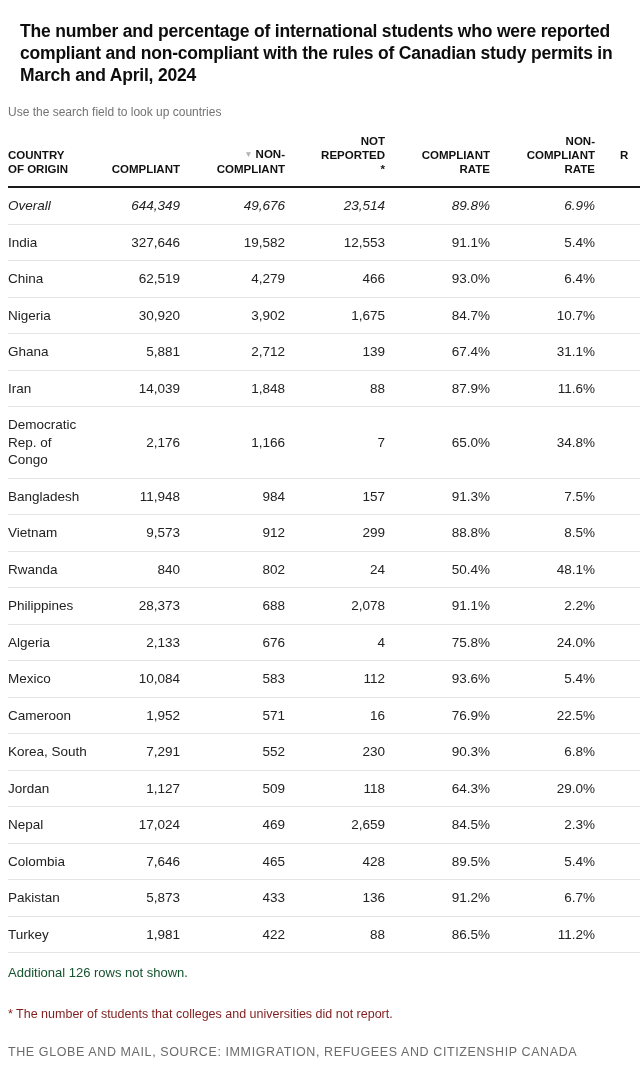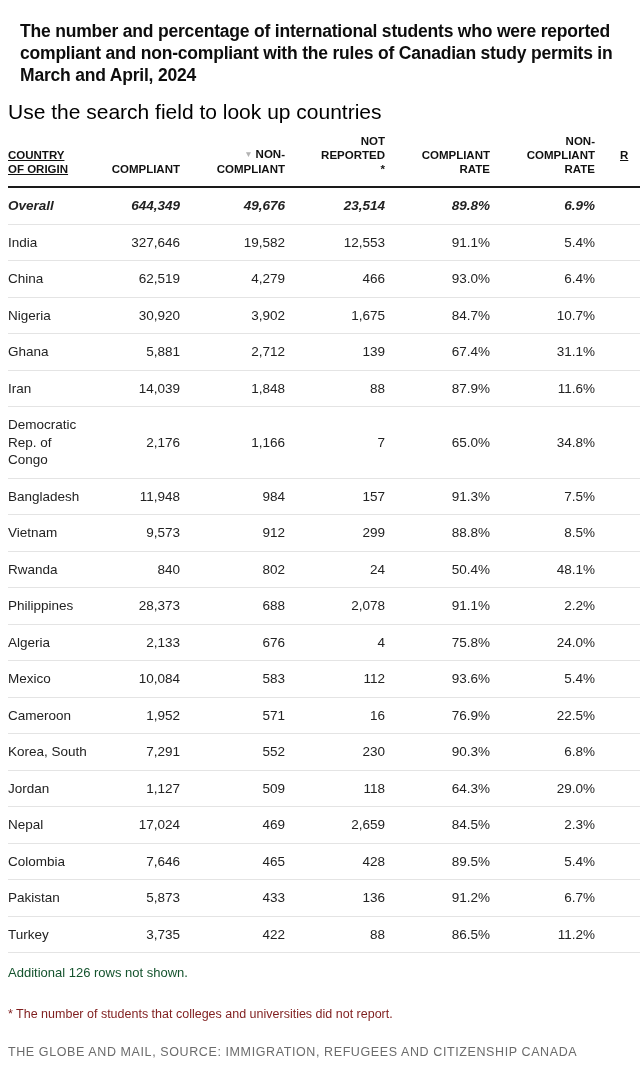--- a/index.html
+++ b/index.html
@@ -20,23 +20,23 @@
     width: 628px;
     font-size: 17.5px;
     font-weight: bold;
     line-height: 22px;
     color: #0d0d0d;
     letter-spacing: -0.2px;
     margin: 12px;
   }
   .page-subtitle {
     margin-top: 17px;
-    font-size: 21px;
+    font-size: 12px;
     line-height: 18px;
-    color: #000000;
+    color: #737373;
   }
   .table-wrap {
     width: 632px;
     overflow: hidden;
     margin-top: 13px;
   }
   table {
     width: 668px;
     table-layout: fixed;
     border-collapse: collapse;
@@ -52,21 +52,21 @@
     font-size: 11.5px;
     font-weight: bold;
     line-height: 14px;
     color: #111111;
     text-align: right;
     vertical-align: bottom;
     padding: 0 0 10px 0;
     border-bottom: 2px solid #1a1a1a;
     margin-top: 12px;
   }
-  thead th.left { text-align: left; text-decoration: underline; }
+  thead th.left { text-align: left; }
   thead th.truncated {
     text-align: left;
     padding-left: 25px;
     padding-bottom: 24px;
   }
   .th-label { white-space: pre-line; }
   .sort-icon {
     font-size: 8.5px;
     color: #b3b3b3;
     margin-right: 3px;
@@ -76,21 +76,21 @@
   tbody td {
     font-size: 13.5px;
     line-height: 17.5px;
     color: #222222;
     text-align: right;
     vertical-align: middle;
     padding: 9px 0;
     border-bottom: 1px solid #e4e4e4;
   }
   tbody td.left { text-align: left; padding-right: 6px; }
-  tbody tr.italic td { font-style: italic; font-weight: bold; }
+  tbody tr.italic td { font-style: italic; }
   .more-rows-note {
     margin-top: 12px;
     font-size: 13px;
     color: #14532d;
   }
   .footnote {
     margin-top: 27px;
     font-size: 12.5px;
     color: #7f1d1d;
   }
@@ -304,21 +304,21 @@
           <td class="left">Pakistan</td>
           <td class="">5,873</td>
           <td class="">433</td>
           <td class="">136</td>
           <td class="">91.2%</td>
           <td class="">6.7%</td>
           <td class="left"></td>
         </tr>
         <tr>
           <td class="left">Turkey</td>
-          <td class="">3,735</td>
+          <td class="">1,981</td>
           <td class="">422</td>
           <td class="">88</td>
           <td class="">86.5%</td>
           <td class="">11.2%</td>
           <td class="left"></td>
         </tr>
       </tbody>
   </table>
 </div>
 

